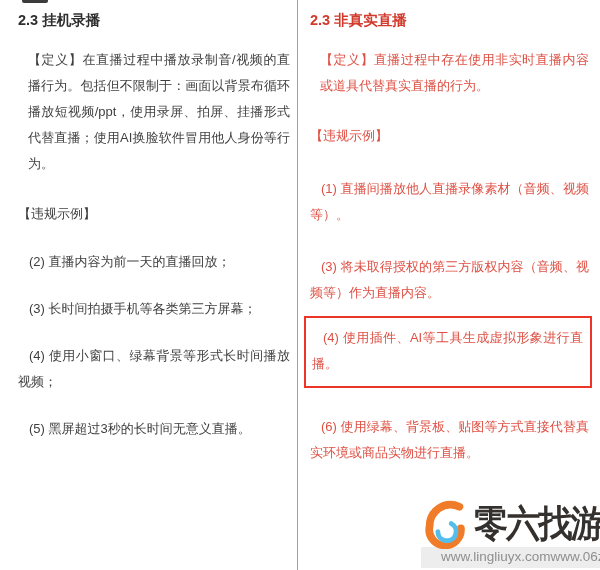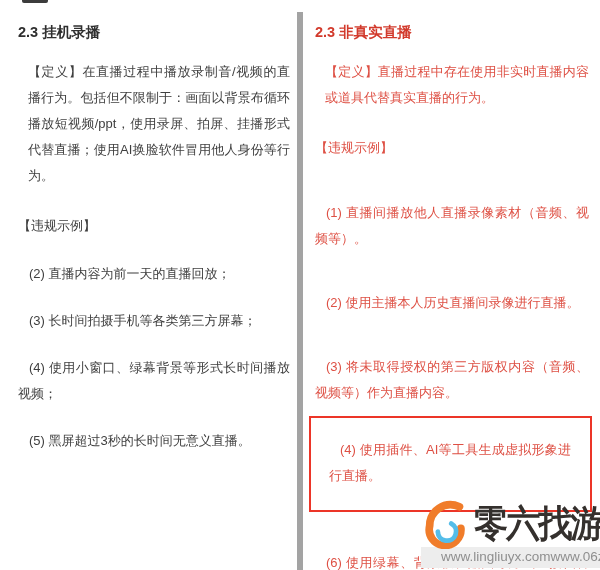--- a/index.html
+++ b/index.html
@@ -5,52 +5,52 @@
   html,body{margin:0;padding:0;}
   body{
     width:600px;height:570px;position:relative;overflow:hidden;
     background:#ffffff;
     font-family:"Liberation Sans","DejaVu Sans",sans-serif;
   }
   .page{position:relative;width:600px;height:570px;}
 
   
   .col{
-    position:absolute;top:12px;bottom:0;box-sizing:border-box;
+    position:absolute;top:0;bottom:0;box-sizing:border-box;
     font-size:13px;line-height:26px;text-align:justify;
   }
   .col-left{
     left:0;width:297px;
     padding:9px 7px 0 18px;
     color:#3f3f3f;
   }
   .col-right{
     left:297px;width:303px;
-    border-left:6px solid #a3a3a3;
+    border-left:1px solid #a3a3a3;
     padding:9px 11px 0 12px;
     color:#de5044;
   }
   .heading{
     font-size:14.5px;font-weight:bold;line-height:22px;margin:0;
     text-align:left;
   }
   .col-left .heading{color:#2f2f2f;}
   .col-right .heading{color:#d23a2c;}
   .def{margin:16px 0 0 10px;}
   .examples-label{margin:25px 0 0 0;font-family:Liberation Mono, monospace;}
   .item{margin:21px 0 0 0;text-indent:11px;}
-  .col-right .item{margin-top:38px;}
+  .col-right .item{margin-top:26px;}
 
   
   .highlight-box{
     border:2px solid #ec3528;
     margin:10px -3px 0 -6px;
     padding:7px 7px 9px 6px;
   }
-  .highlight-box .item{margin:12px;}
+  .highlight-box .item{margin:0;}
 
   
   .top-fragment{
     position:absolute;left:22px;top:0;width:26px;height:3px;
     background:#3c3c3c;border-radius:0 0 2px 2px;
   }
 
   
   .watermark{
     position:absolute;left:377px;top:499px;width:223px;
@@ -89,21 +89,20 @@
     <p class="item">(3) 长时间拍摄手机等各类第三方屏幕；</p>
     <p class="item">(4) 使用小窗口、绿幕背景等形式长时间播放视频；</p>
     <p class="item">(5) 黑屏超过3秒的长时间无意义直播。</p>
   </div>
 
   <div class="col col-right">
     <p class="heading">2.3 非真实直播</p>
     <p class="def">【定义】直播过程中存在使用非实时直播内容或道具代替真实直播的行为。</p>
     <p class="examples-label">【违规示例】</p>
     <p class="item">(1) 直播间播放他人直播录像素材（音频、视频等）。</p>
-    <p class="item">(2) 使用主播本人历史直播间录像进行直播。</p>
     <p class="item">(3) 将未取得授权的第三方版权内容（音频、视频等）作为直播内容。</p>
     <div class="highlight-box">
       <p class="item">(4) 使用插件、AI等工具生成虚拟形象进行直播。</p>
     </div>
     <p class="item">(6) 使用绿幕、背景板、贴图等方式直接代替真实环境或商品实物进行直播。</p>
   </div>
 
   <div class="watermark">
     <div class="wm-brand-row">
       <svg class="wm-logo" viewBox="0 0 52 52" xmlns="http://www.w3.org/2000/svg">

